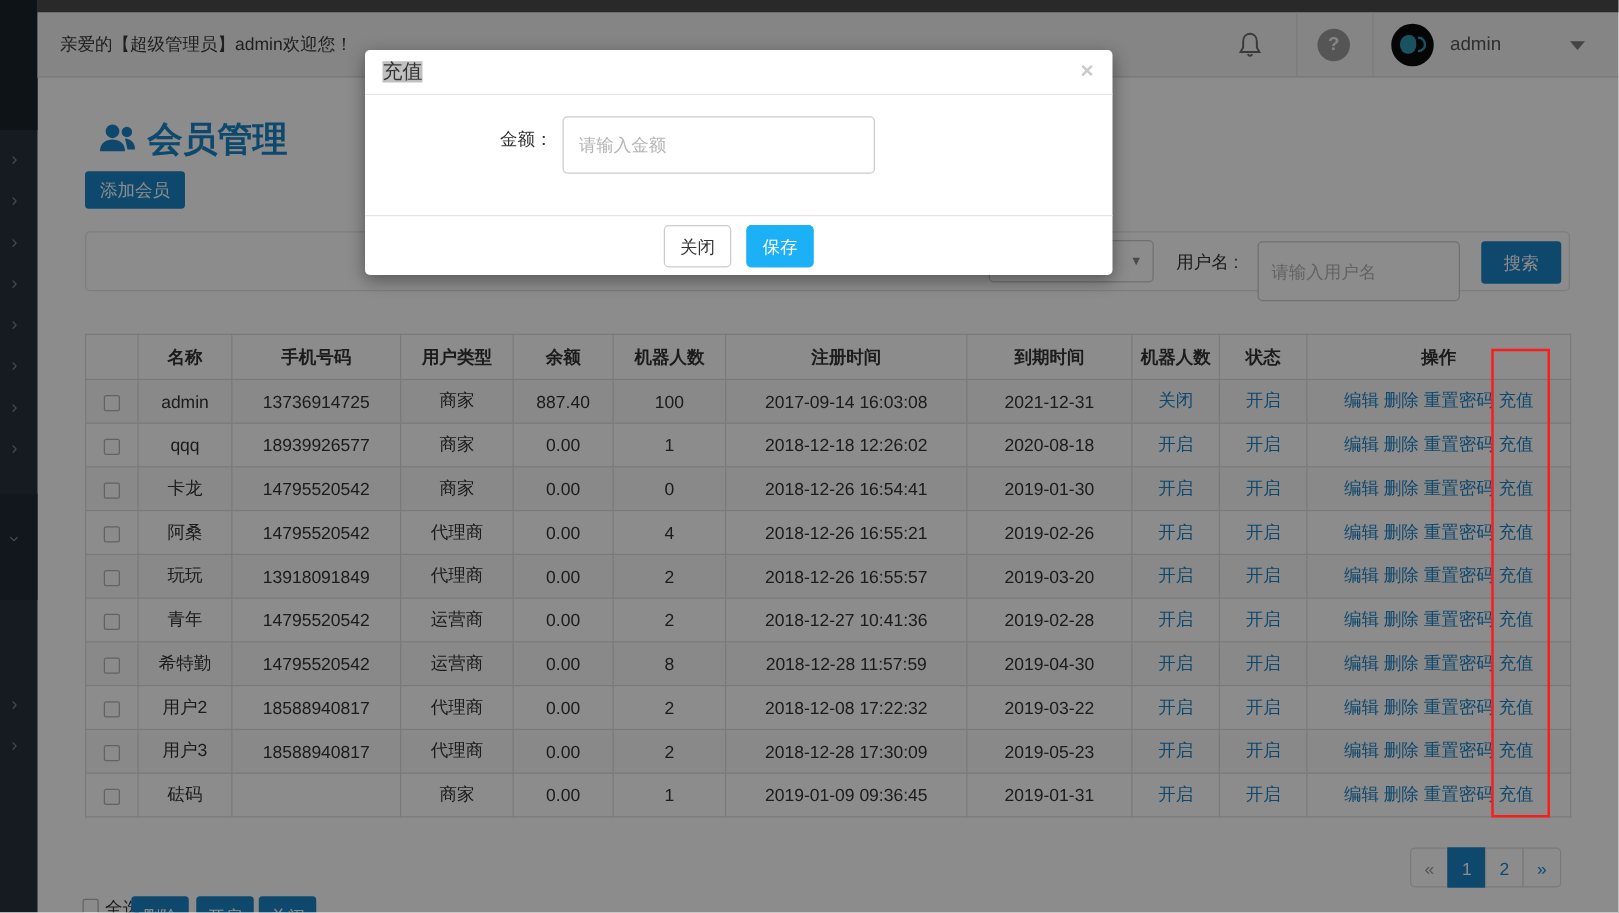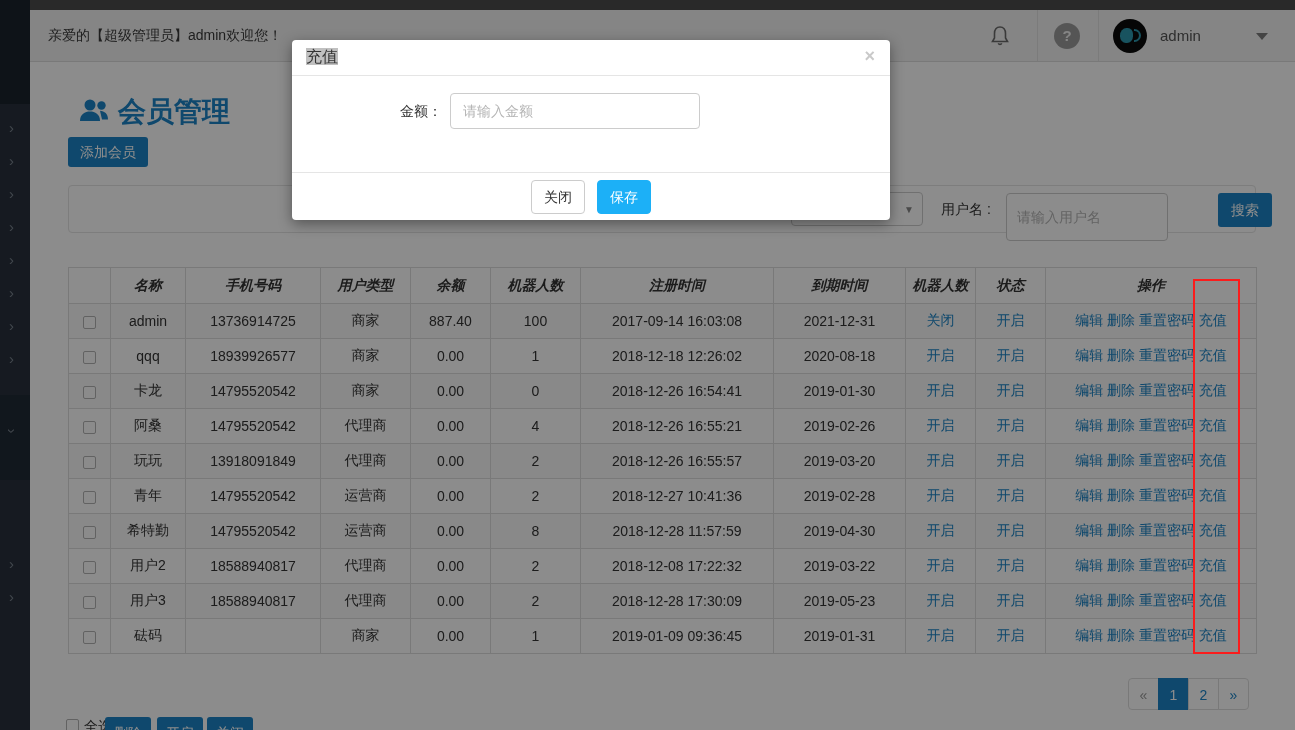--- a/index.html
+++ b/index.html
@@ -33,25 +33,25 @@
   .btn { display:block; text-align:center; color:#fff; background:#1c84c6; border-radius:3px; font-size:14px; cursor:pointer; border:none; }
   .add-btn { position:absolute; left:68px; top:137px; width:80px; height:30px; line-height:30px; }
 
   
   .search-panel { position:absolute; left:68px; top:185px; width:1188px; height:48px; border:1px solid #e3e3e3; border-radius:4px; }
   .user-type-select { position:absolute; left:722px; top:6px; width:132px; height:34px; border:1px solid #ccc; border-radius:4px; background:#fff; cursor:pointer; }
   .user-type-select .sel-caret { position:absolute; right:8px; top:11px; font-size:10px; color:#888; }
   .uname-label { position:absolute; left:872px; top:15px; font-size:14px; color:#333; }
   .uname-input { position:absolute; left:937px; top:7px; width:162px; height:48px; border:1px solid #ccc; border-radius:4px; padding:0 10px; font-size:14px; color:#333; font-family:inherit; }
   .uname-input::placeholder { color:#b5b5b5; }
-  .search-btn { position:absolute; left:1149px; top:7px; width:54px; height:34px; line-height:34px; }
+  .search-btn { position:absolute; left:1116px; top:7px; width:64px; height:34px; line-height:34px; }
 
   
   table.members { position:absolute; left:68px; top:267px; width:1188px; border-collapse:collapse; table-layout:fixed; font-size:14px; color:#333; }
-  .members th { height:36px; border:1px solid #ddd; font-weight:bold; text-align:center; background:#fff;font-style:italic; }
+  .members th { height:36px; border:1px solid #ddd; font-weight:bold; text-align:center; background:#fff; }
   .members td { height:35px; border:1px solid #ddd; text-align:center; background:#fff; }
   .members tr.striped td { background:#f9f9f9; }
   .lnk { color:#1c84c6; cursor:pointer; text-decoration:none; }
   .cb { display:inline-block; width:13px; height:13px; border:1px solid #b3b3b3; border-radius:2px; background:#fdfdfd; vertical-align:middle; cursor:pointer; }
 
   
   .pagination { position:absolute; left:1128px; top:678px; display:flex; }
   .page-item { min-width:31px; height:32px; line-height:32px; text-align:center; border:1px solid #ddd; background:#fff; font-size:14px; color:#1c84c6; margin-left:-1px; cursor:pointer; padding:0 4px; }
   .page-item.first { border-radius:4px 0 0 4px; margin-left:0; color:#999; }
   .page-item.last { border-radius:0 4px 4px 0; }
@@ -63,21 +63,21 @@
   .bulk-btn { position:absolute; top:717px; width:46px; height:32px; line-height:32px; }
 
   
   .backdrop { position:absolute; inset:0; background:rgba(0,0,0,0.45); z-index:40; }
   .modal { position:absolute; left:292px; top:40px; width:598px; height:180px; background:#fff; border-radius:4px; box-shadow:0 4px 14px rgba(0,0,0,0.4); z-index:50; }
   .modal-header { position:absolute; left:0; top:0; width:100%; height:36px; border-bottom:1px solid #e5e5e5; }
   .modal-title { position:absolute; left:14px; top:7px; font-size:16px; color:#333; }
   .modal-title .hl { background:#c0c0c0; }
   .modal-x { position:absolute; right:15px; top:6px; font-size:18px; font-weight:bold; color:#c9c9c9; cursor:pointer; line-height:20px; }
   .amount-label { position:absolute; left:60px; top:63px; width:90px; text-align:right; font-size:14px; color:#333; }
-  .amount-input { position:absolute; left:158px; top:53px; width:250px; height:36px; border:1px solid #ccc; border-radius:4px; padding:4px 12px; font-size:14px; color:#333; font-family:inherit; }
+  .amount-input { position:absolute; left:158px; top:53px; width:250px; height:46px; border:1px solid #ccc; border-radius:4px; padding:4px 12px; font-size:14px; color:#333; font-family:inherit; }
   .amount-input::placeholder { color:#b5b5b5; }
   .modal-footer-line { position:absolute; left:0; top:132px; width:100%; border-top:1px solid #e5e5e5; }
   .m-btn { position:absolute; top:140px; height:34px; line-height:32px; text-align:center; border-radius:4px; font-size:14px; cursor:pointer; }
   .m-close { left:239px; width:54px; background:#fff; border:1px solid #ccc; color:#333; }
   .m-save { left:305px; width:54px; background:#1cb0f7; border:1px solid #1cb0f7; color:#fff; }
   .red-annotation { position:absolute; left:1193px; top:279px; width:47px; height:375px; border:2px solid #fb1c1c; z-index:60; }
 </style>
 </head>
 <body>
 

